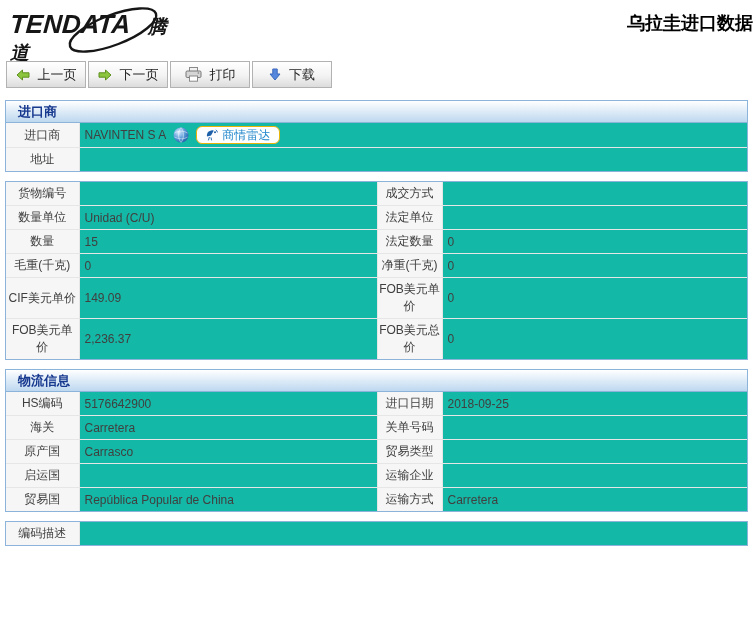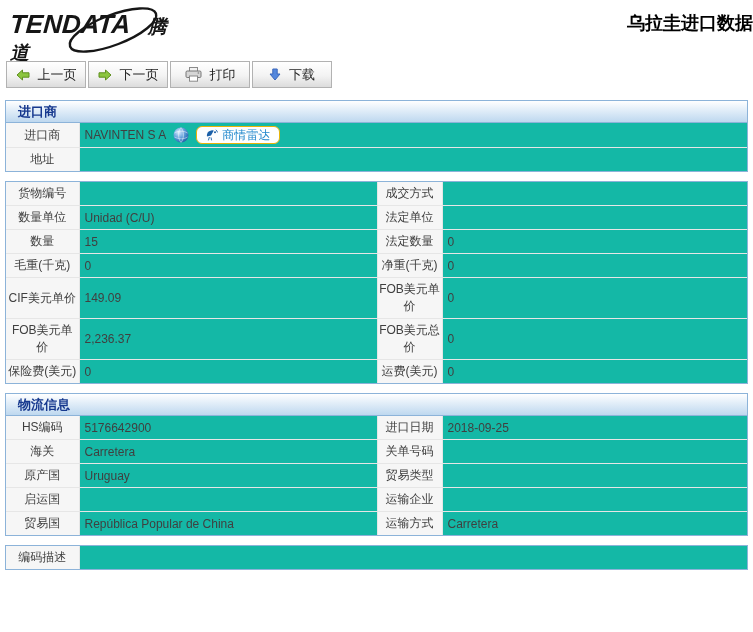--- a/index.html
+++ b/index.html
@@ -179,26 +179,20 @@
       <td class="val">149.09</td>
       <td class="lbl">FOB美元单价</td>
       <td class="val">0</td>
     </tr>
     <tr>
       <td class="lbl">FOB美元单价</td>
       <td class="val">2,236.37</td>
       <td class="lbl">FOB美元总价</td>
       <td class="val">0</td>
     </tr>
-    <tr>
-      <td class="lbl">保险费(美元)</td>
-      <td class="val">0</td>
-      <td class="lbl">运费(美元)</td>
-      <td class="val">0</td>
-    </tr>
   </tbody>
     </table>
 </div>
 
 <div class="section">
   <div class="sec-head">物流信息</div>
   <table>
     <colgroup>
         <col style="width:73px">
         <col style="width:298px">
@@ -213,21 +207,21 @@
       <td class="val">2018-09-25</td>
     </tr>
     <tr>
       <td class="lbl">海关</td>
       <td class="val">Carretera</td>
       <td class="lbl">关单号码</td>
       <td class="val"></td>
     </tr>
     <tr>
       <td class="lbl">原产国</td>
-      <td class="val">Uruguay</td>
+      <td class="val">Carrasco</td>
       <td class="lbl">贸易类型</td>
       <td class="val"></td>
     </tr>
     <tr>
       <td class="lbl">启运国</td>
       <td class="val"></td>
       <td class="lbl">运输企业</td>
       <td class="val"></td>
     </tr>
     <tr>

